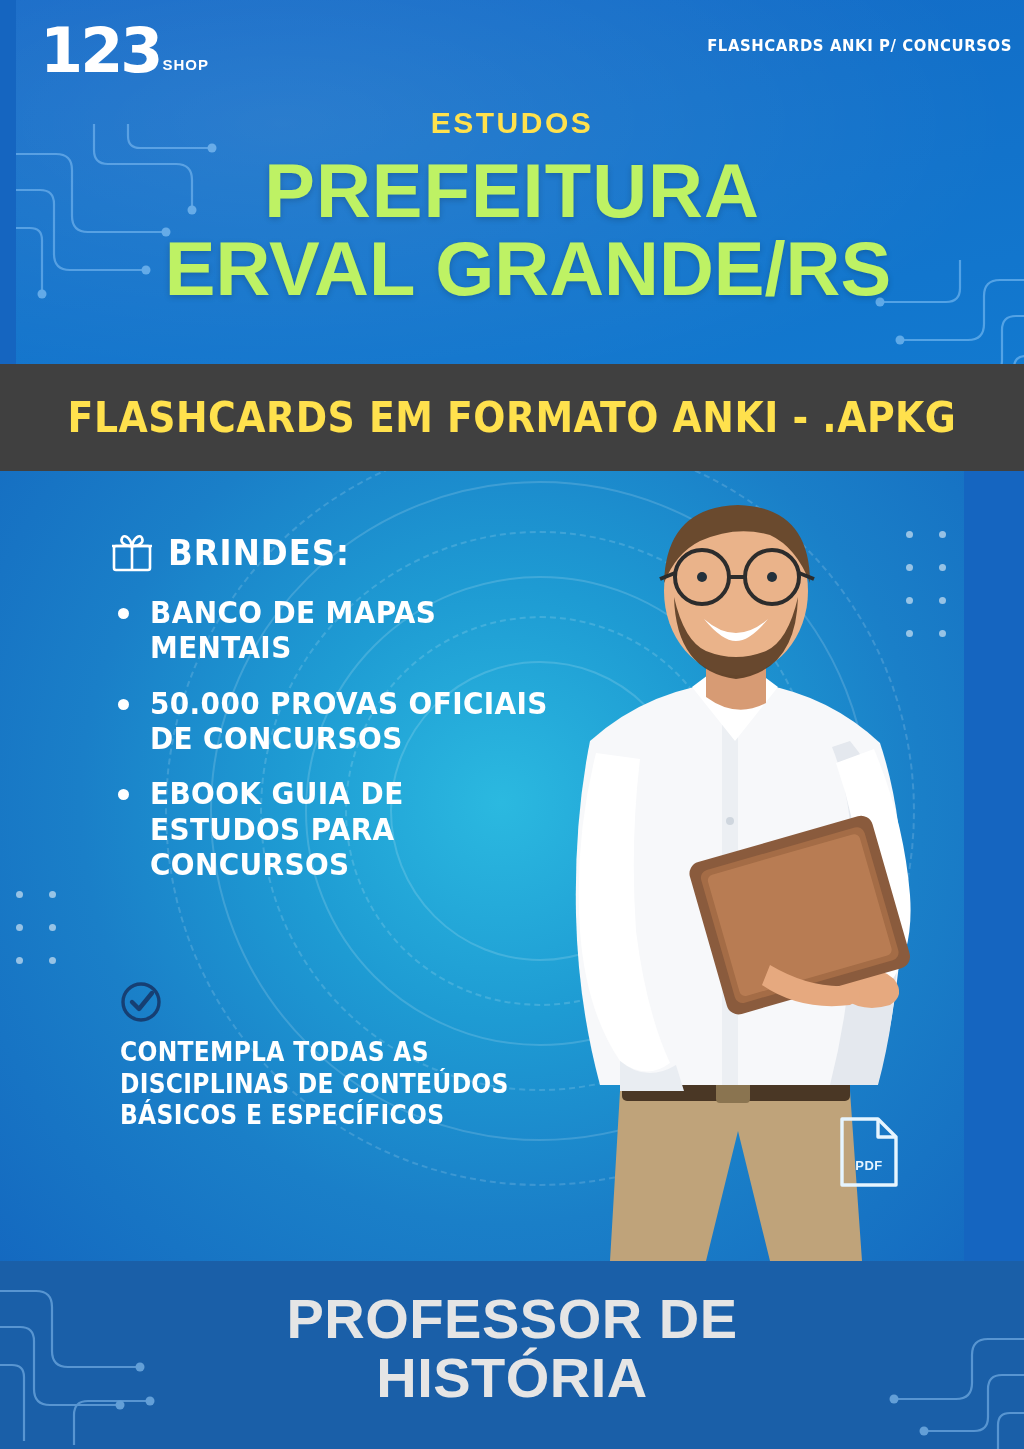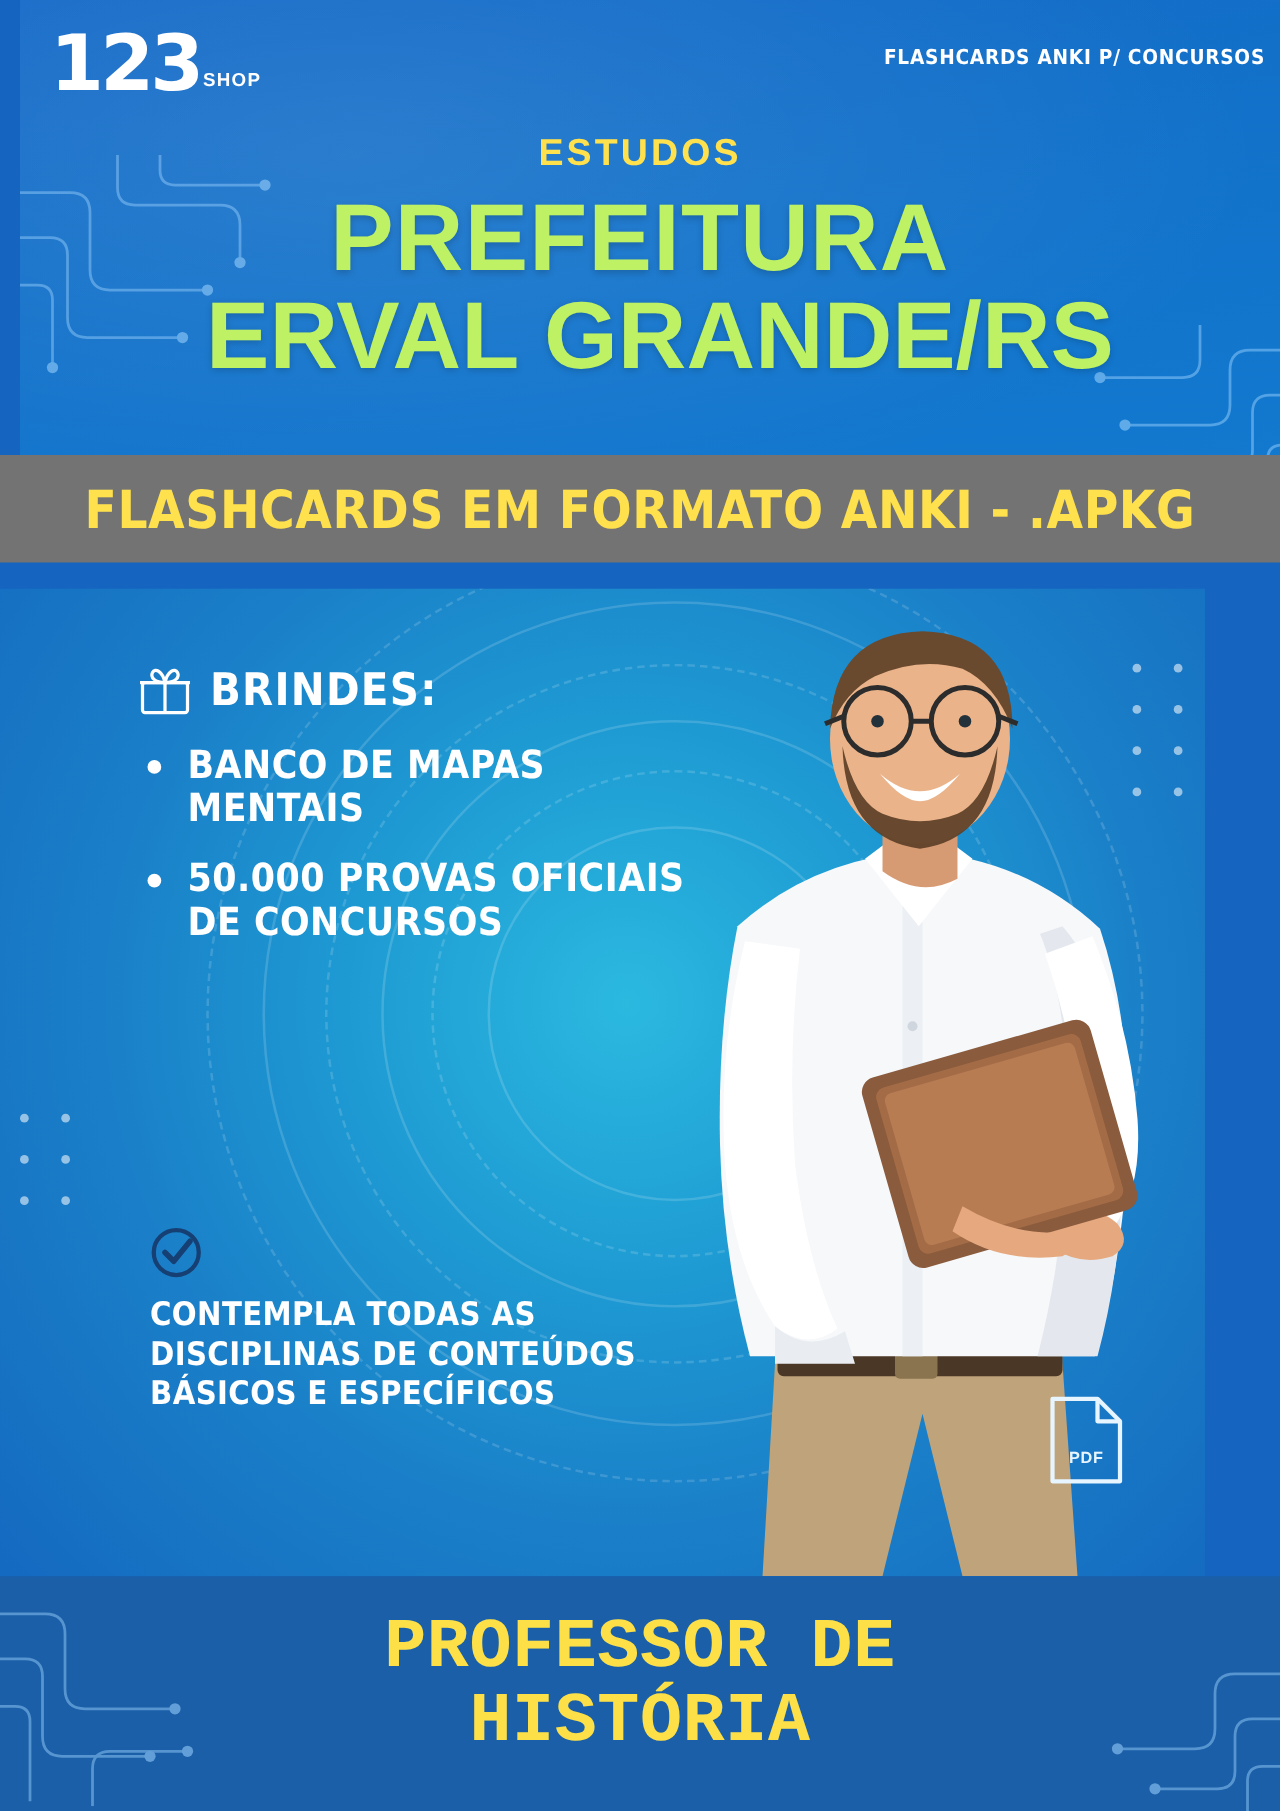--- a/index.html
+++ b/index.html
@@ -63,22 +63,22 @@
     color: #bef264; font-weight: bold;
     font-size: 76px; line-height: 1.02;
     letter-spacing: -0.5px;
     text-shadow: 0 2px 6px rgba(0,0,0,0.18);
   }
   .maintitle .l1 { display:block; font-size: 76px; letter-spacing: 1px; }
   .maintitle .l2 { display:block; font-size: 76px; letter-spacing: 0px; padding-left: 32px; }
 
   
   .ribbon {
-    position: absolute; left: 0; top: 364px; width: 1024px; height: 86px;
-    background: #737373;
+    position: absolute; left: 0; top: 364px; width: 1024px; height: 107px;
+    background: #404040;
     display: flex; align-items: center; justify-content: center;
     z-index: 6;
   }
   .ribbon-text {
     font-size: 42px; font-weight: bold; color: #ffe14d;
     letter-spacing: 0.5px;
     font-family: "DejaVu Sans Condensed", "Liberation Sans", sans-serif;
   }
 
   
@@ -157,22 +157,22 @@
   }
 
   
   .bottom {
     position: absolute; left: 0; top: 1261px; width: 1024px; height: 188px;
     background: #1a5fa8;
     overflow: hidden;
   }
   .bottom-title {
     position: absolute; left: 0; right: 0; top: 28px;
-    text-align: center; color: #fde047; font-weight: bold;
-    font-size: 56px; line-height: 1.06; letter-spacing: 0.5px; font-family: Liberation Mono, monospace;
+    text-align: center; color: #e5e5e5; font-weight: bold;
+    font-size: 56px; line-height: 1.06; letter-spacing: 0.5px;
   }
   .circuit { position: absolute; z-index: 3; opacity: 0.55; }
   .c-tl { left: 0; top: 124px; }
   .c-tr { right: 0; top: 260px; }
 </style>
 </head>
 <body>
 
 <div class="poster">
 
@@ -327,20 +327,21 @@
             <path d="M22 15 V39"></path>
             <path d="M22 15 C14 15 10 11 12 7 C14 3 20 6 22 15 Z"></path>
             <path d="M22 15 C30 15 34 11 32 7 C30 3 24 6 22 15 Z"></path>
           </g>
         </svg>
         <span class="brindes-title">BRINDES:</span>
       </div>
       <ul class="blist">
         <li>BANCO DE MAPAS MENTAIS</li>
         <li>50.000 PROVAS OFICIAIS DE CONCURSOS</li>
+        <li>EBOOK GUIA DE ESTUDOS PARA CONCURSOS</li>
       </ul>
     </div>
 
     <div class="edital">
       <div class="edital-head">
         <svg class="check-icon" viewBox="0 0 42 42">
           <circle cx="21" cy="21" r="18" fill="none" stroke="#163f73" stroke-width="3.4"></circle>
           <path d="M12 21 L19 28 L32 12" fill="none" stroke="#163f73" stroke-width="4.4" stroke-linecap="round" stroke-linejoin="round"></path>
         </svg>
       </div>

